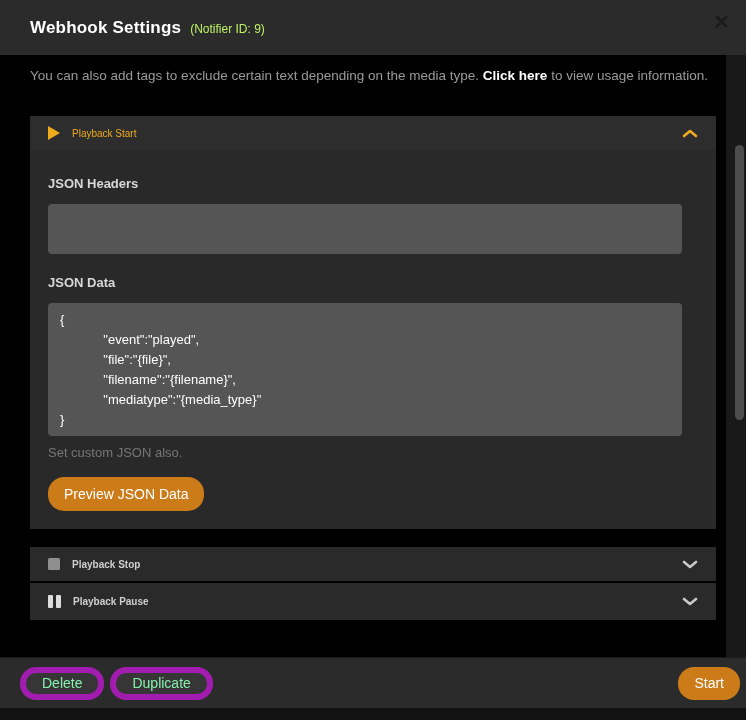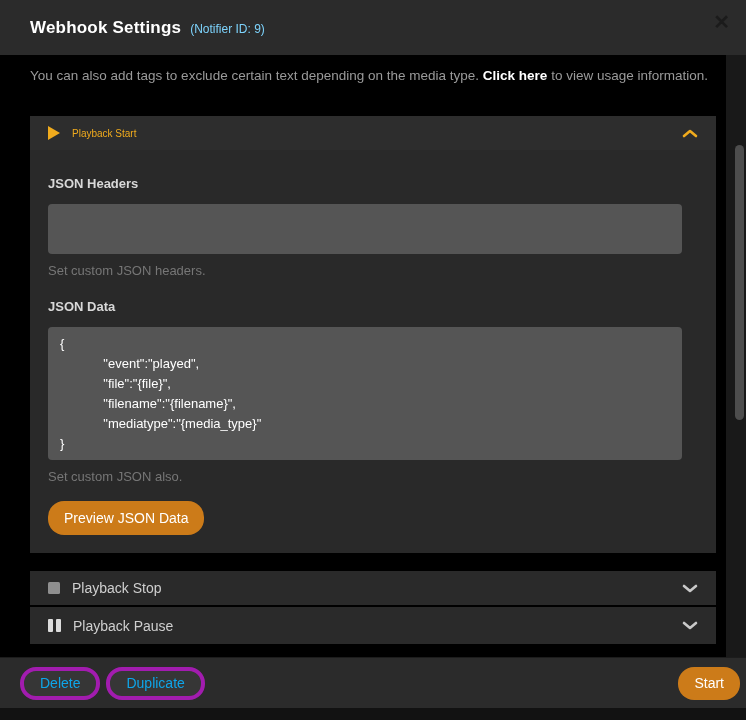--- a/index.html
+++ b/index.html
@@ -15,21 +15,21 @@
 
   
   .modal-header {
     height: 55px; flex: 0 0 55px;
     background: #2b2b2b;
     display: flex; align-items: center;
     padding: 0 30px;
     position: relative;
   }
   .modal-title { color: #ffffff; font-size: 17px; font-weight: bold; letter-spacing: 0.2px; }
-  .modal-subtitle { color: #7dd3fc; font-size: 12px; margin-left: 9px; padding-top: 3px; }
+  .modal-subtitle { color: #bef264; font-size: 12px; margin-left: 9px; padding-top: 3px; }
   .close-btn {
     position: absolute; right: 16px; top: 12px;
     color: #1b1b1b; font-size: 20px; font-weight: bold;
     line-height: 20px; cursor: pointer; background: none; border: none;
     font-family: "Liberation Sans", sans-serif;
   }
 
   
   .modal-body {
     height: 602px; flex: 0 0 602px;
@@ -62,21 +62,21 @@
     display: flex; align-items: center;
     padding: 0 18px;
     cursor: pointer;
   }
   .panel-heading .chevron { margin-left: auto; display: flex; align-items: center; }
 
   .panel-start .panel-heading { background: #2d2d2d; }
   .panel-start .panel-heading .label { color: #f0ab1d; font-size: 10px; margin-left: 12px; }
 
   .panel-collapsed { background: #2a2a2a; }
-  .panel-collapsed .label { color: #cfcfcf; font-size: 14px; margin-left: 12px; }
+  .panel-collapsed .label { color: #cfcfcf; font-size: 10px; margin-left: 12px; font-weight: bold; }
   .panel-stop { margin-top: 18px; height: 34px; }
   .panel-pause { margin-top: 2px; height: 37px; }
   .panel-pause .panel-heading { height: 37px; }
 
   .panel-body {
     background: #292929;
     padding: 26px 18px 18px 18px;
   }
   .field-label {
     color: #d8d8d8; font-size: 13px; font-weight: bold;
@@ -120,22 +120,22 @@
 
   
   .modal-footer {
     height: 51px; flex: 0 0 51px;
     background: #2b2b2b;
     border-top: 1px solid #1c1c1c;
     display: flex; align-items: center;
     padding: 0 6px 0 20px;
   }
   .btn-dark {
-    background: #363636; color: #0ea5e9;
-    border: 4px solid #a21caf;
+    background: #363636; color: #86efac;
+    border: 6px solid #a21caf;
     height: 33px;
   }
   .btn-duplicate { margin-left: 6px; }
   .btn-save { margin-left: auto; height: 33px; }
 
   .page-strip { height: 12px; flex: 0 0 12px; background: #121212; }
 </style>
 </head>
 <body>
 
@@ -165,21 +165,20 @@
             <span class="chevron chev-up">
               <svg width="16" height="9" viewBox="0 0 16 9">
                   <polyline points="2,7 8,2 14,7"></polyline>
                 </svg>
             </span>
           </div>
           <div class="panel-body">
 
             <div class="field-label">JSON Headers</div>
             <textarea class="ta-headers" spellcheck="false" style=""></textarea>
-            <div class="help-text">Set custom JSON headers.</div>
 
             <div class="field-label mt-block">JSON Data</div>
             <textarea class="ta-data" spellcheck="false" style="">{
 	"event":"played",
 	"file":"{file}",
 	"filename":"{filename}",
 	"mediatype":"{media_type}"
 }</textarea>
             <div class="help-text">Set custom JSON also.</div>
 

